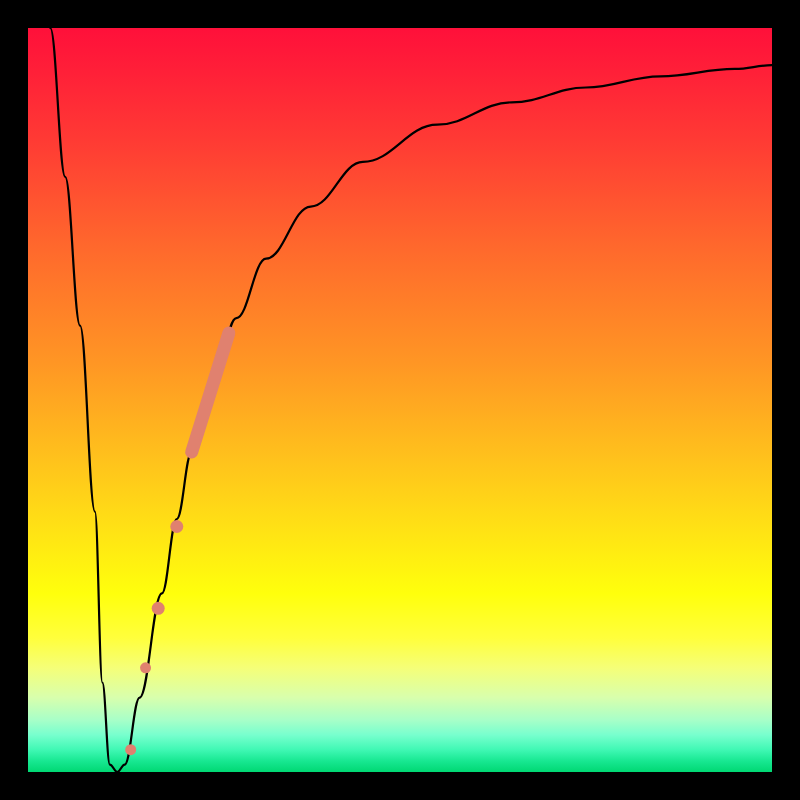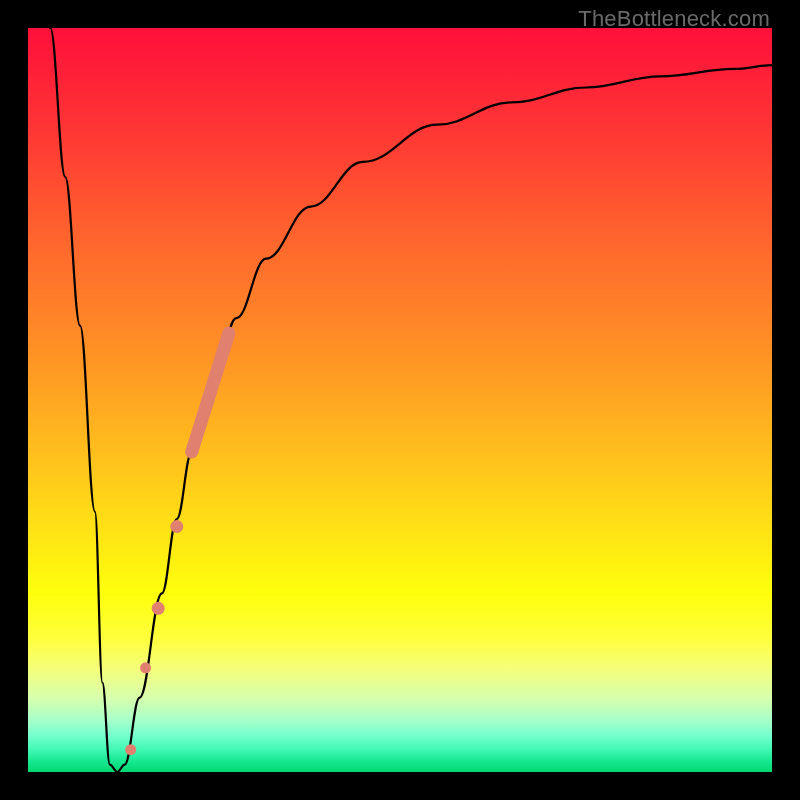--- a/index.html
+++ b/index.html
@@ -41,14 +41,13 @@
           <line x1="163.68" y1="424.08" x2="200.88000000000002" y2="305.04" stroke="#e0816f" stroke-width="13" stroke-linecap="round"></line>
         </g>
       <g>
           <circle cx="130.2" cy="580.3199999999999" r="6.5" fill="#e0816f"></circle>
           <circle cx="148.8" cy="498.48" r="6.5" fill="#e0816f"></circle>
           <circle cx="117.552" cy="639.84" r="5.5" fill="#e0816f"></circle>
           <circle cx="102.67200000000001" cy="721.68" r="5.5" fill="#e0816f"></circle>
         </g>
     </svg>
   </div>
-  <div class="watermark">TheBottleneck.com</div>
 </div>
 
 </body></html>

